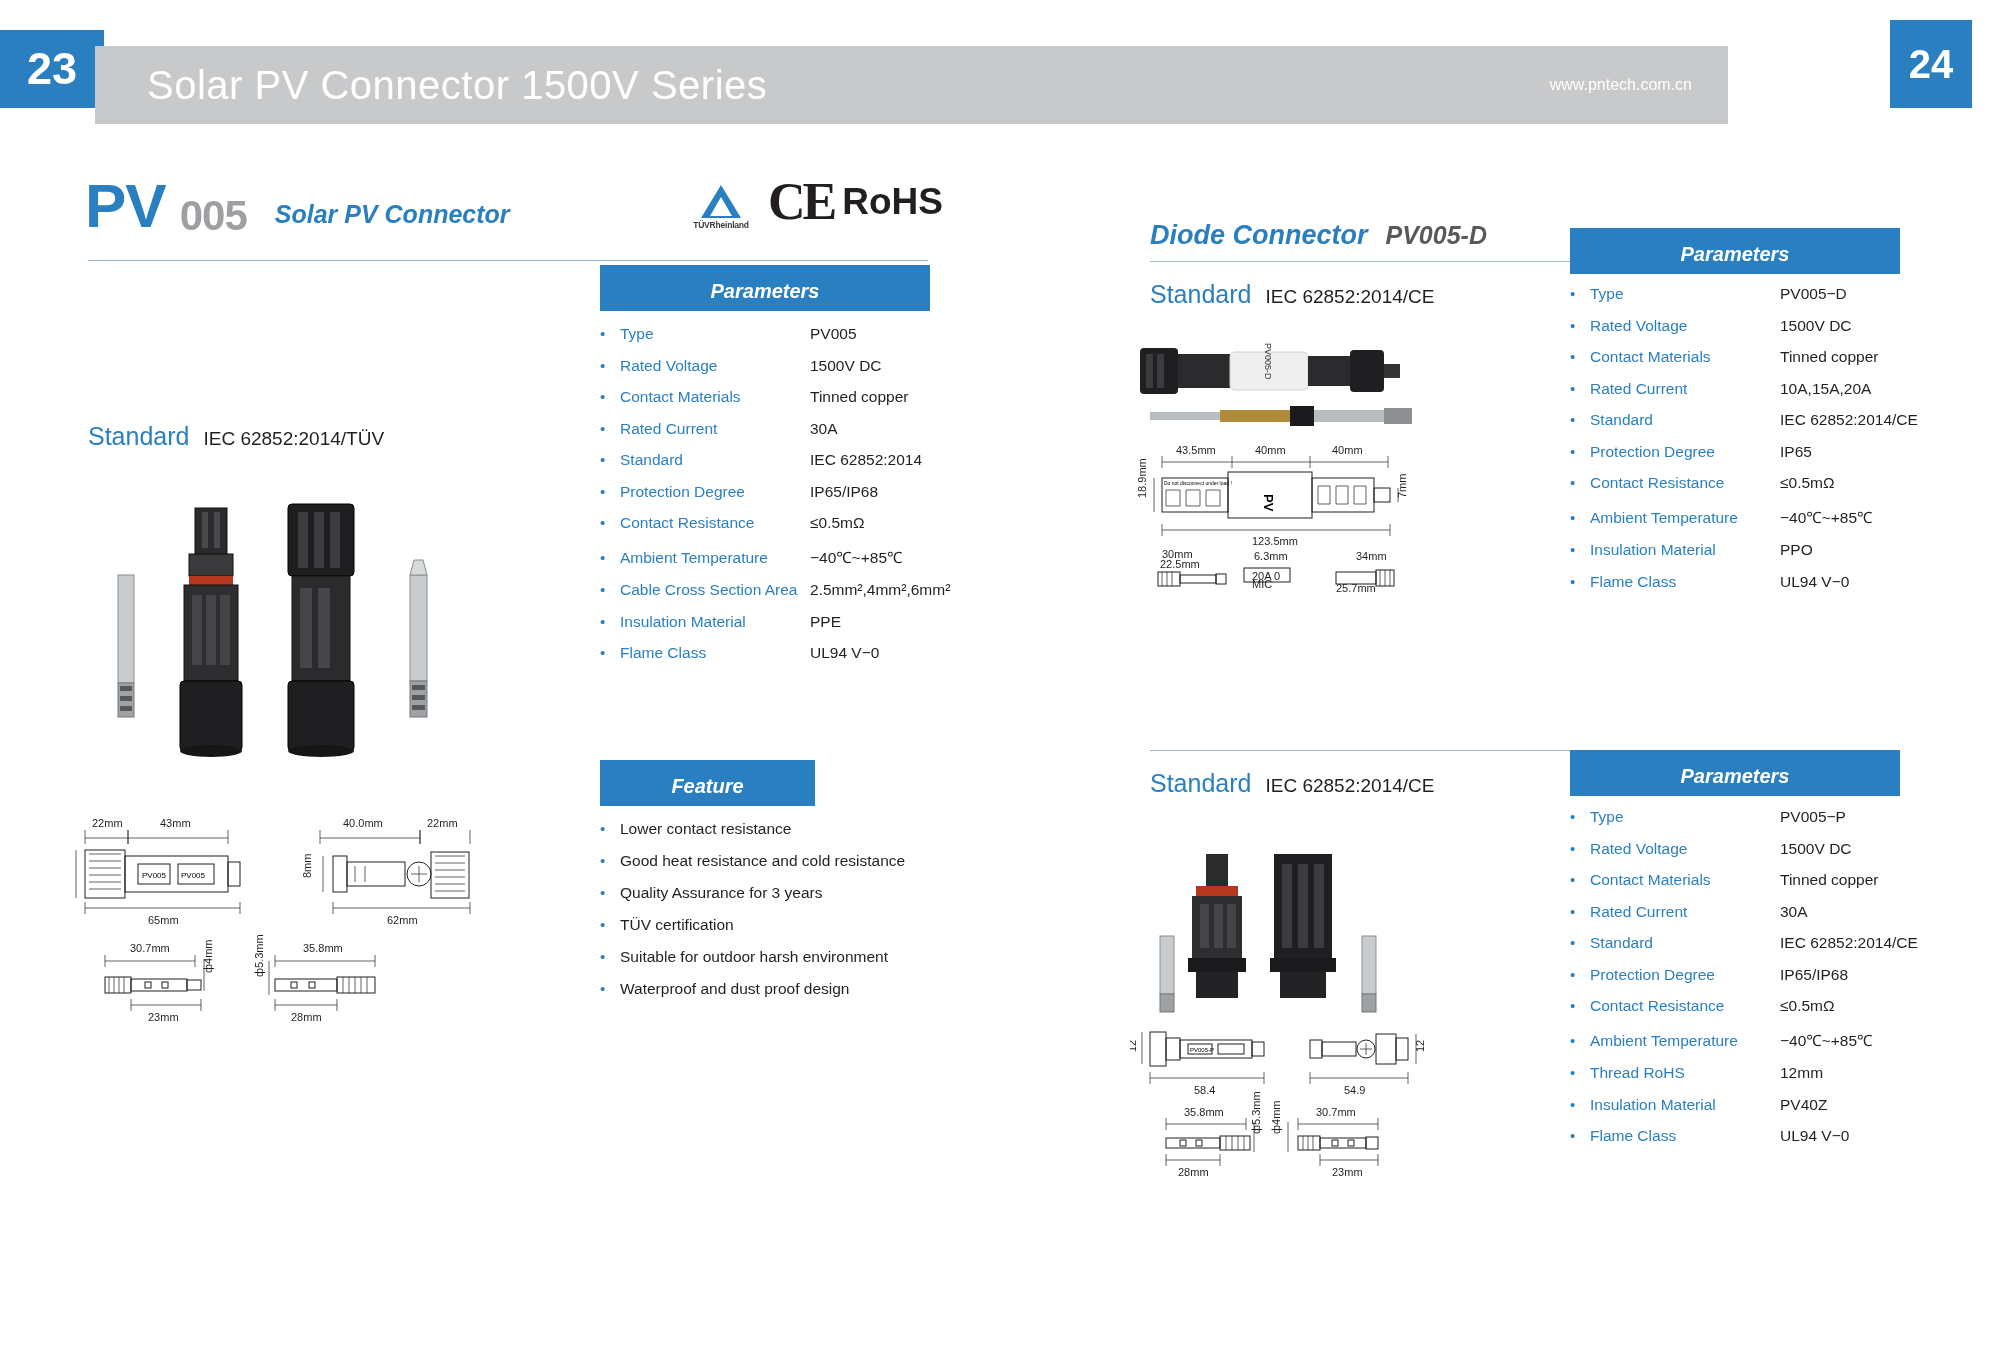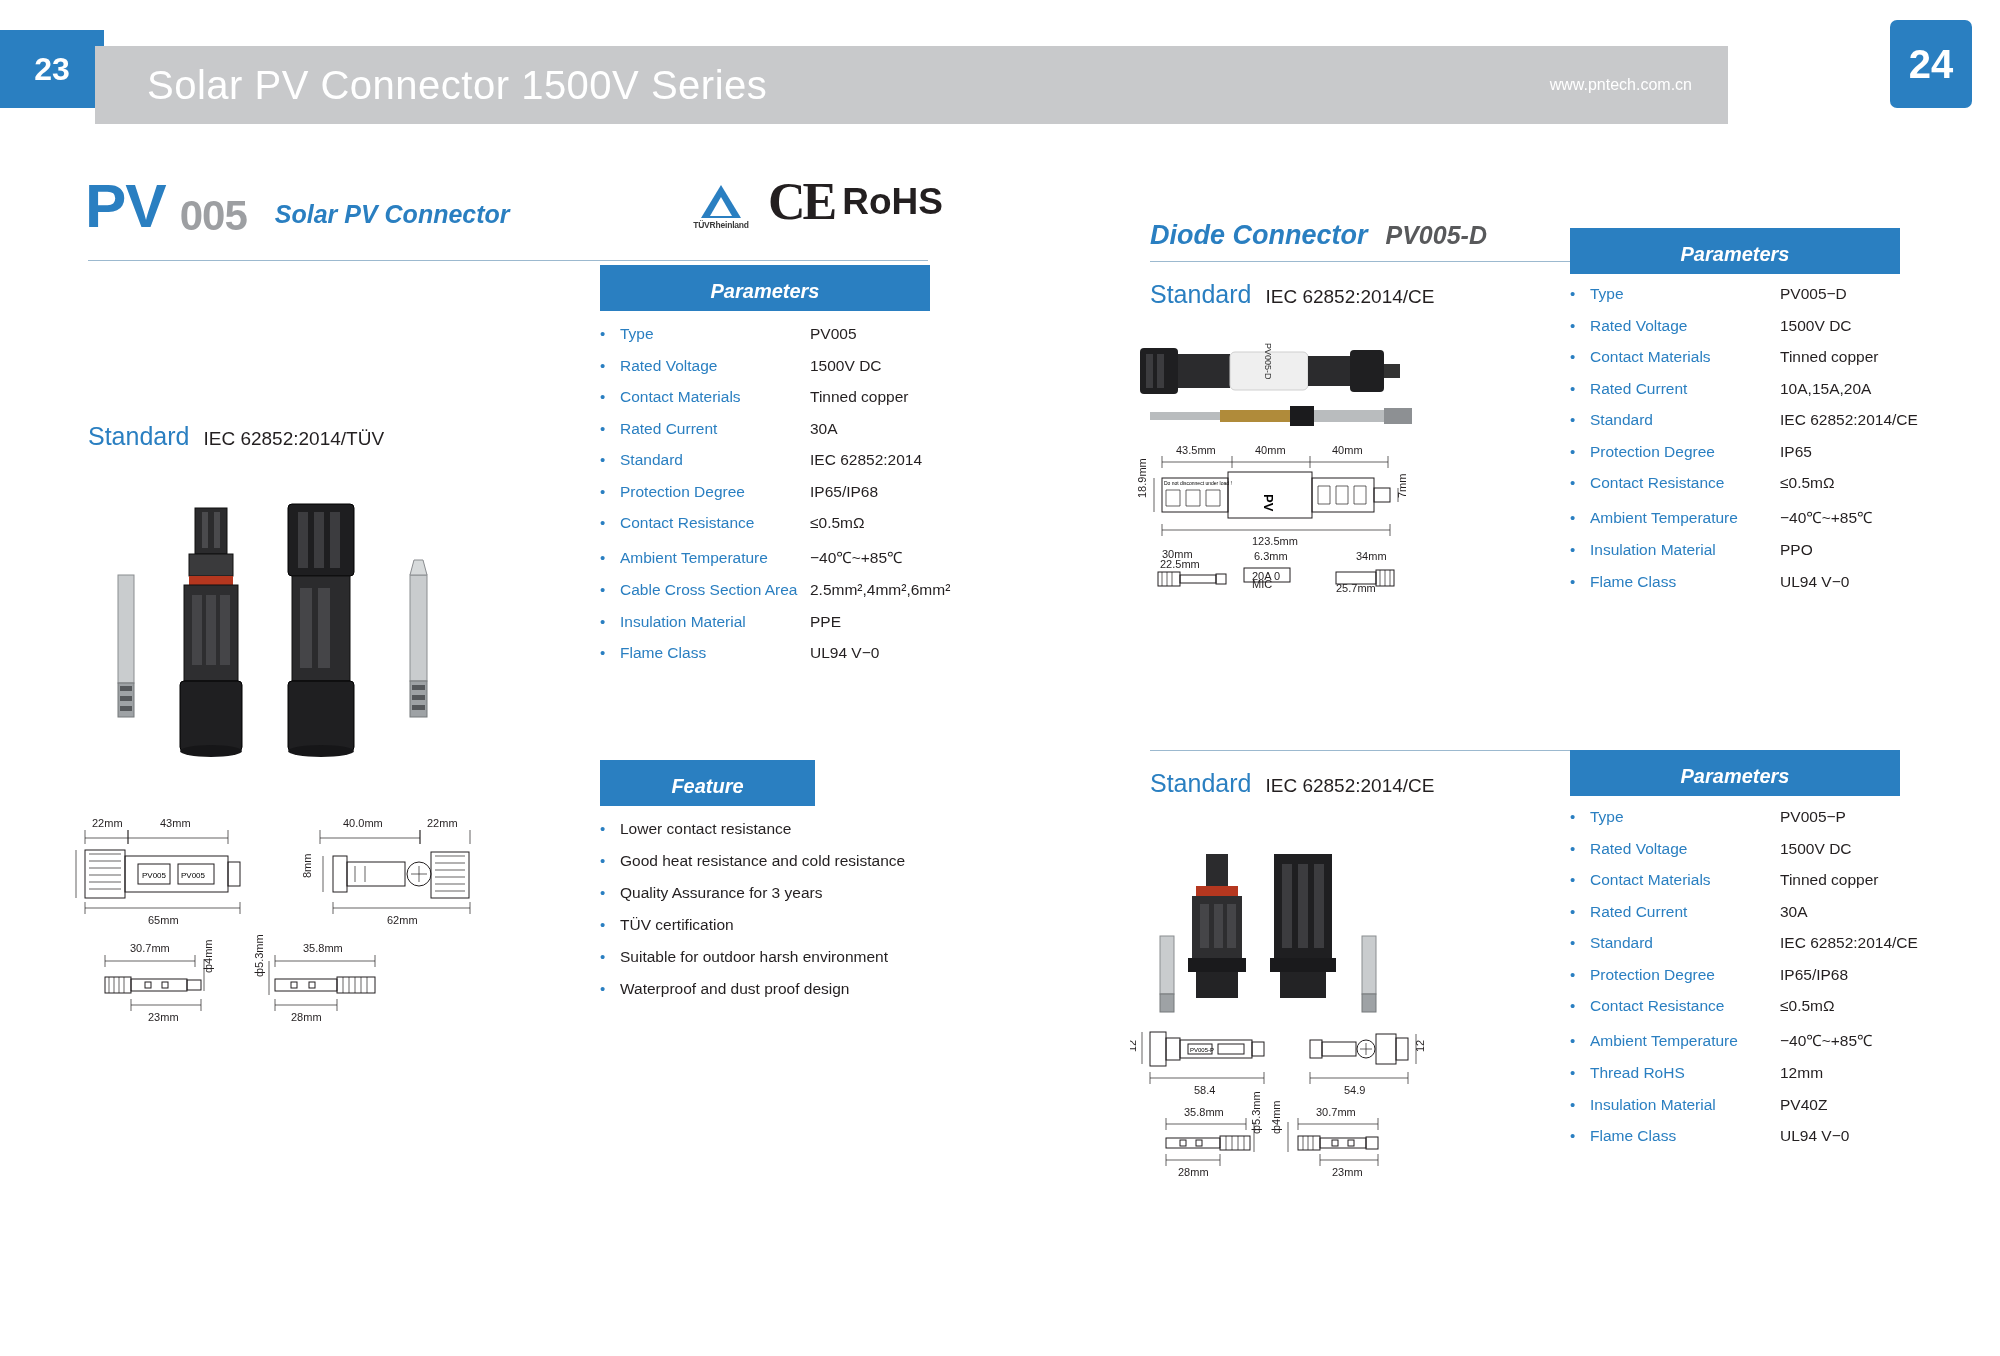--- a/index.html
+++ b/index.html
@@ -19,21 +19,21 @@
     position: absolute;
     top: 30px; left: 0; right: 0;
     height: 78px;
   }
   .page-tab-left {
     position: absolute;
     left: 0px; top: 0;
     width: 104px; height: 78px;
     background: #2a7fc1;
     color: #ffffff;
-    font-size: 32px;
+    font-size: 45px;
     font-weight: bold;
     display: flex;
     align-items: center;
     justify-content: center;
   }
   .header-bar {
     position: absolute;
     left: 95px; top: 16px;
     right: 272px; height: 78px;
     background: #c8c9cb;
@@ -57,21 +57,20 @@
     position: absolute;
     right: 28px; top: -10px;
     width: 82px; height: 88px;
     background: #2a7fc1;
     color: #ffffff;
     font-size: 40px;
     font-weight: bold;
     display: flex;
     align-items: center;
     justify-content: center;
-    border-radius: 7px;
   }
 
   
   .left-col { position: absolute; left: 0; top: 150px; width: 1080px; height: 1150px; }
 
   .pv-title-row {
     position: absolute;
     left: 85px; top: 25px;
     display: flex;
     align-items: flex-end;

